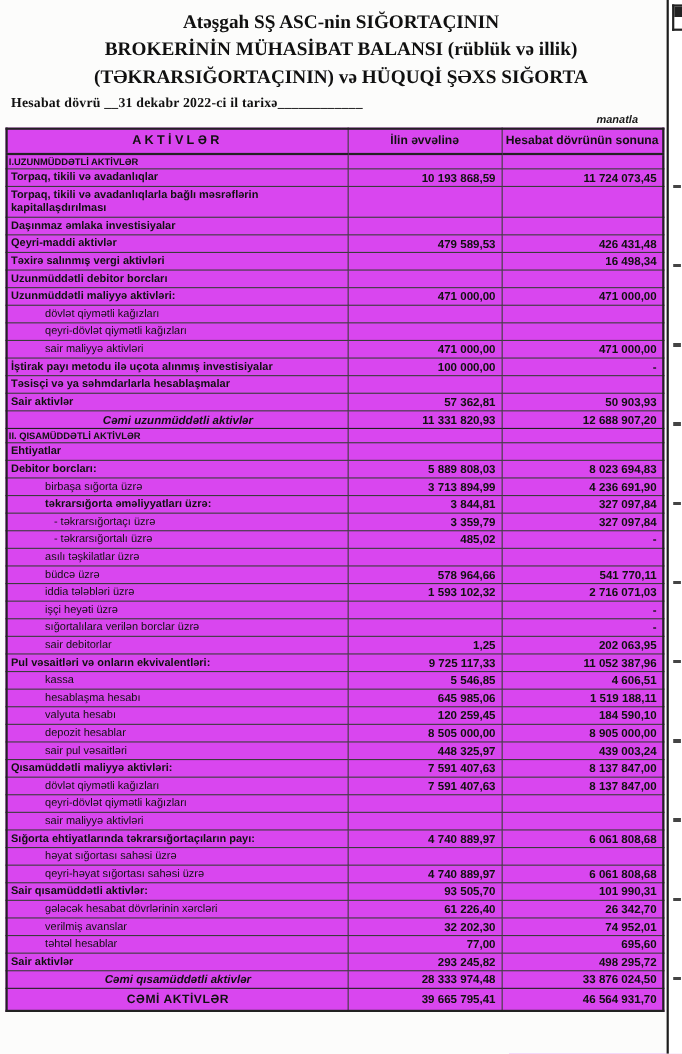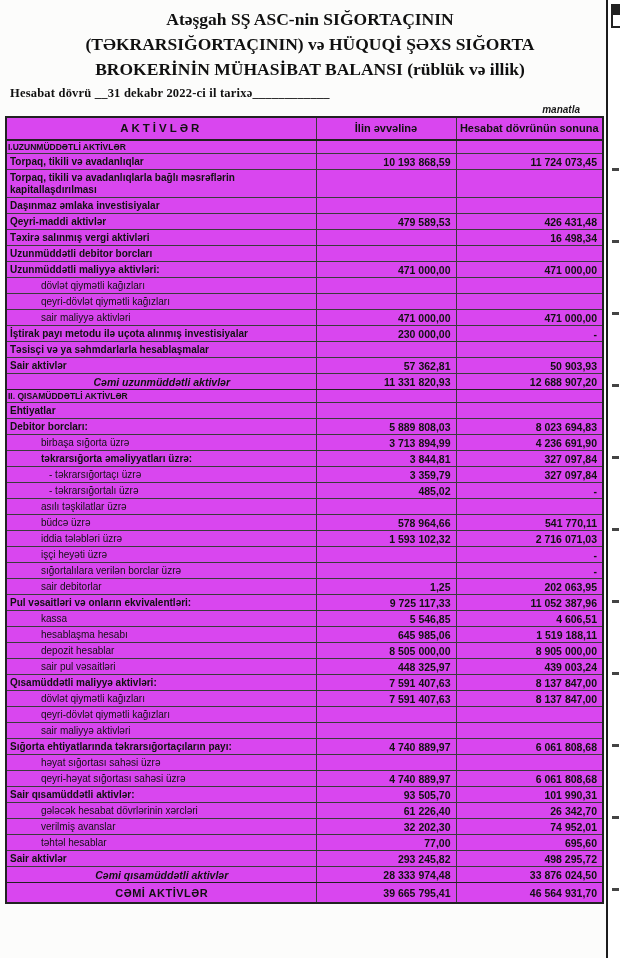--- a/index.html
+++ b/index.html
@@ -82,22 +82,22 @@
     position:absolute; left:4px; top:168px; width:7px; height:730px;
     background:repeating-linear-gradient(to bottom, #444 0 3px, transparent 3px 72px);
   }
 </style>
 </head>
 <body>
 
 <div class="doc">
   <div class="title">
     <div>Atəşgah SŞ ASC-nin SIĞORTAÇININ</div>
+    <div>BROKERİNİN MÜHASİBAT BALANSI (rüblük və illik)</div>
     <div>(TƏKRARSIĞORTAÇININ) və HÜQUQİ ŞƏXS SIĞORTA</div>
-    <div>BROKERİNİN MÜHASİBAT BALANSI (rüblük və illik)</div>
   </div>
   <div class="period">Hesabat dövrü __31 dekabr 2022-ci il tarixə____________</div>
   <div class="currency">manatla</div>
 
   <table>
     <colgroup>
       <col class="c1">
         <col class="c2">
         <col class="c3">
     </colgroup>
@@ -159,21 +159,21 @@
           <td class="val"></td>
           <td class="val"></td>
         </tr>
         <tr class="r-sub">
           <td class="lbl">sair maliyyə aktivləri</td>
           <td class="val">471 000,00</td>
           <td class="val">471 000,00</td>
         </tr>
         <tr class="r-item">
           <td class="lbl">İştirak payı metodu ilə uçota alınmış investisiyalar</td>
-          <td class="val">230 000,00</td>
+          <td class="val">100 000,00</td>
           <td class="val">-</td>
         </tr>
         <tr class="r-item">
           <td class="lbl">Təsisçi və ya səhmdarlarla hesablaşmalar</td>
           <td class="val"></td>
           <td class="val"></td>
         </tr>
         <tr class="r-item">
           <td class="lbl">Sair aktivlər</td>
           <td class="val">57 362,81</td>
@@ -256,20 +256,25 @@
         </tr>
         <tr class="r-sub">
           <td class="lbl">kassa</td>
           <td class="val">5 546,85</td>
           <td class="val">4 606,51</td>
         </tr>
         <tr class="r-sub">
           <td class="lbl">hesablaşma hesabı</td>
           <td class="val">645 985,06</td>
           <td class="val">1 519 188,11</td>
+        </tr>
+        <tr class="r-sub">
+          <td class="lbl">valyuta hesabı</td>
+          <td class="val">120 259,45</td>
+          <td class="val">184 590,10</td>
         </tr>
         <tr class="r-sub">
           <td class="lbl">depozit hesablar</td>
           <td class="val">8 505 000,00</td>
           <td class="val">8 905 000,00</td>
         </tr>
         <tr class="r-sub">
           <td class="lbl">sair pul vəsaitləri</td>
           <td class="val">448 325,97</td>
           <td class="val">439 003,24</td>

